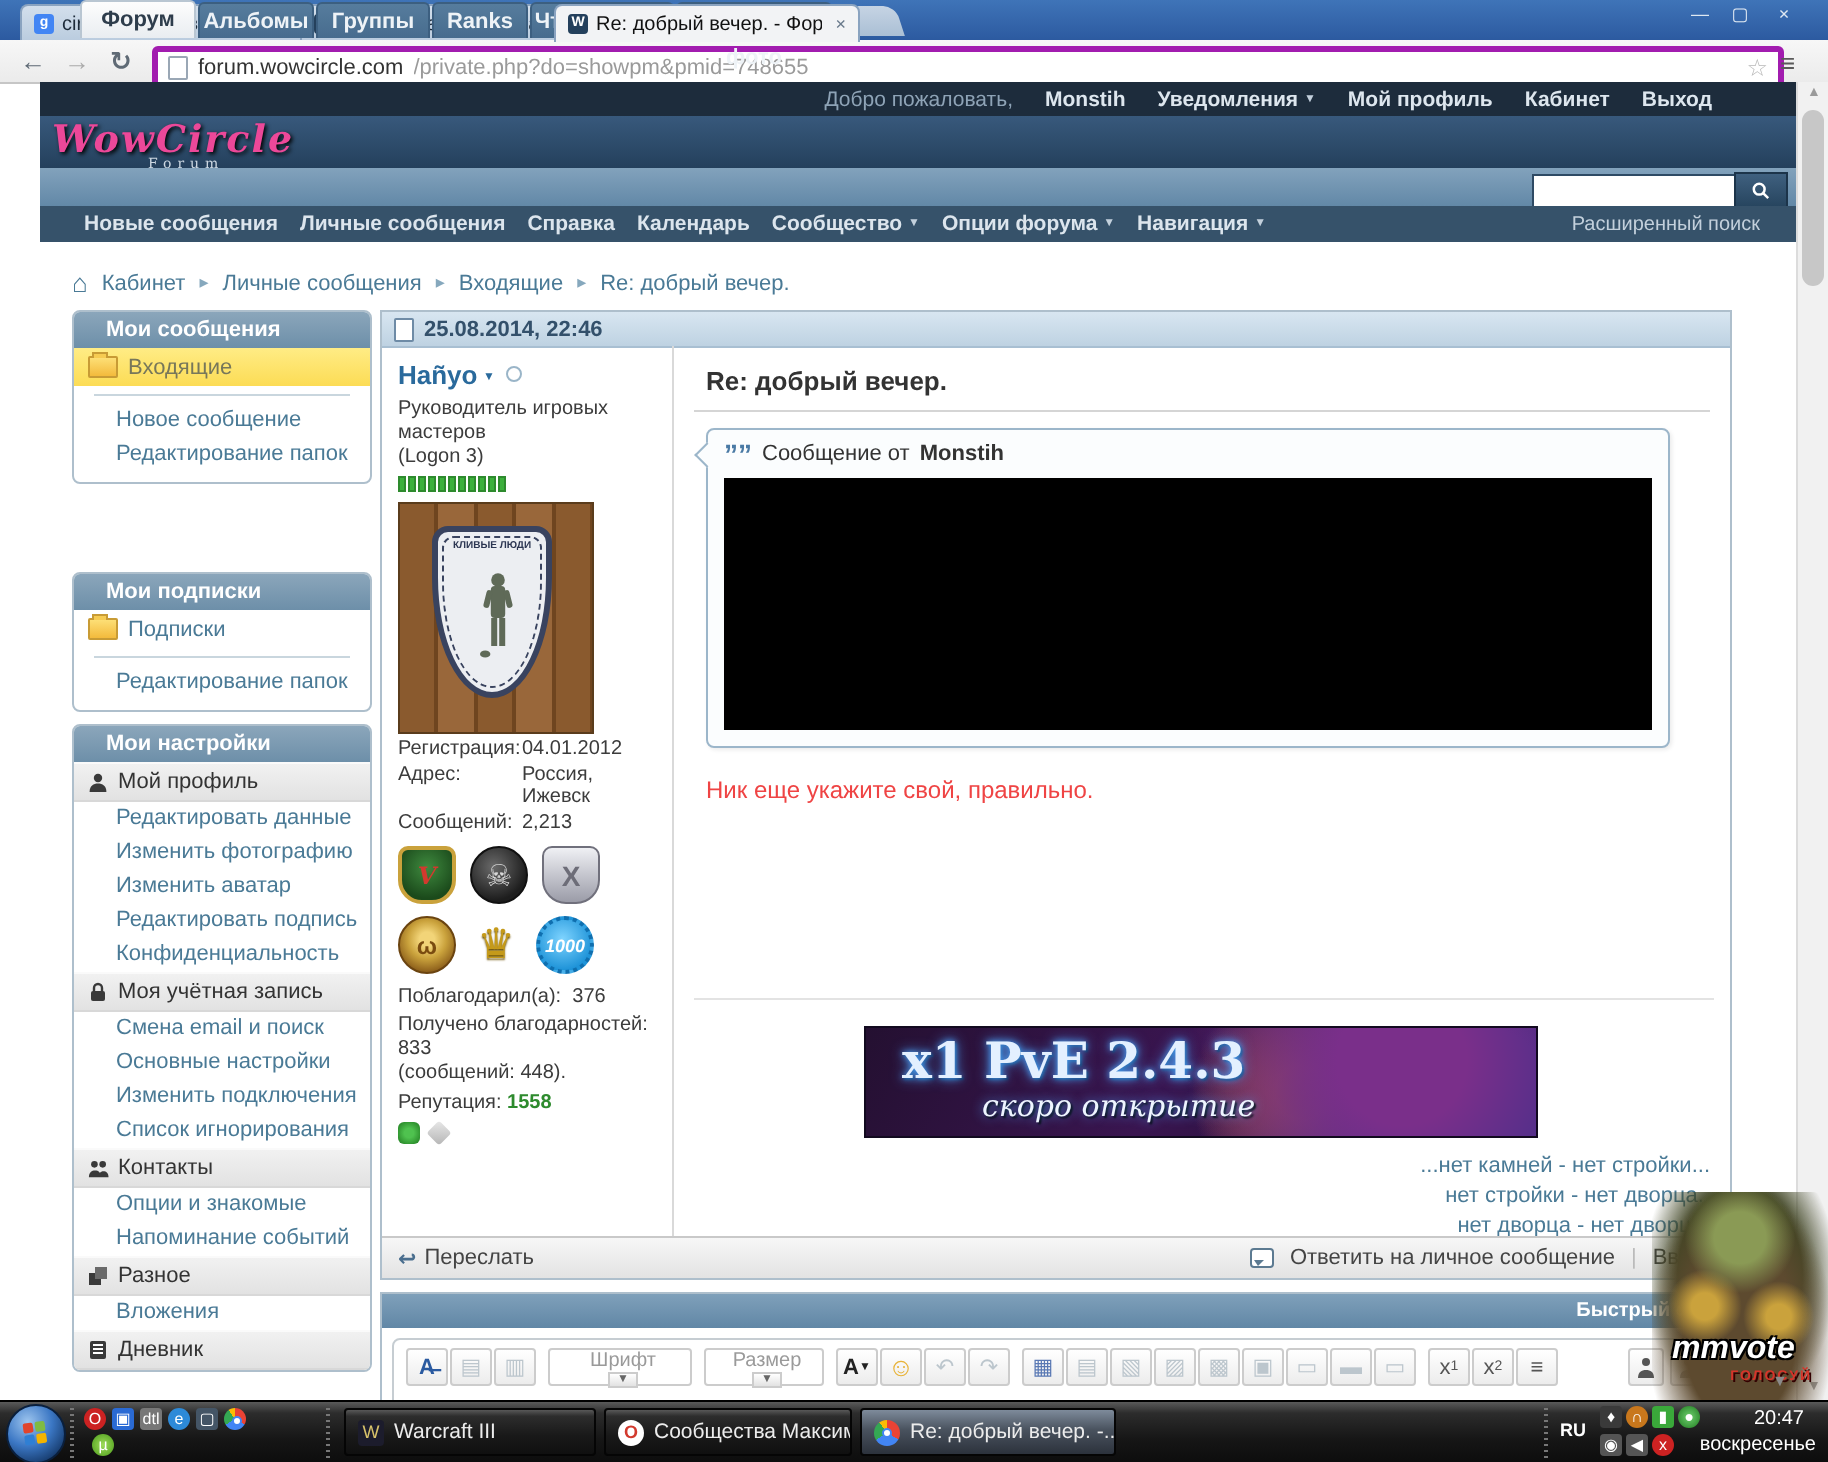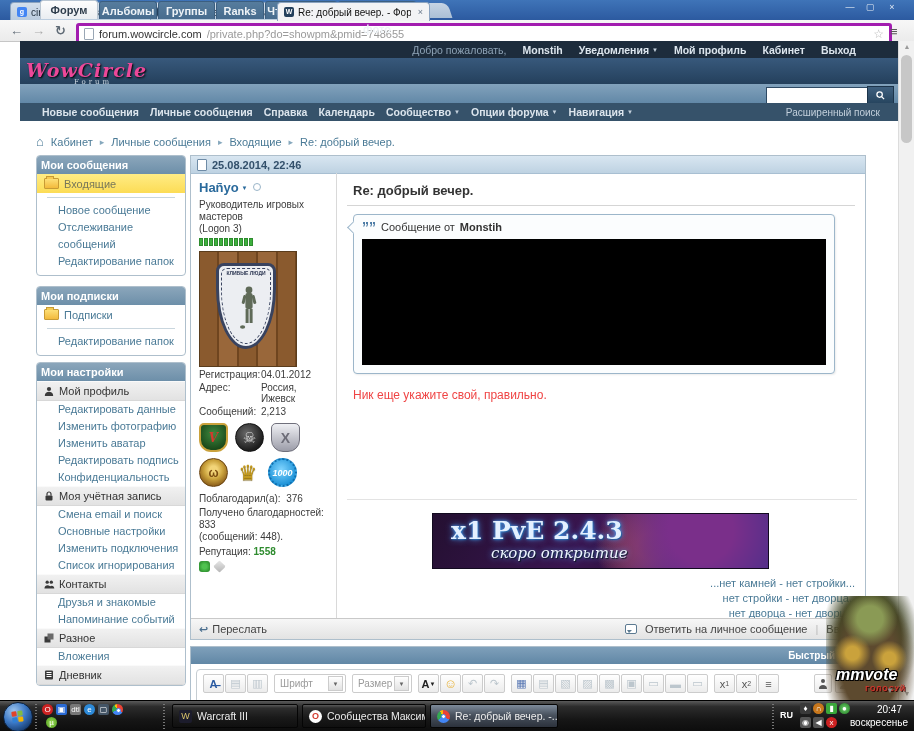--- a/index.html
+++ b/index.html
@@ -60,21 +60,21 @@
   .dda{font-size:6px;color:#c3d0dc;vertical-align:2px;}
 
   
   .crumbs{left:36px;top:134px;font-size:11px;color:#4a7a96;display:flex;gap:7px;align-items:center;}
   .crumbs .sep{color:#86a8bd;font-size:9px;}
   .crumbs .home{color:#4a7a96;font-size:13px;}
 
   
   .panel{width:150px;background:#fff;border:1px solid #aebfcc;border-radius:4px;overflow:hidden;box-sizing:border-box;}
   .panel-h{height:18px;line-height:18px;background:linear-gradient(#8ba6bb,#6d8fa9);color:#fff;font-size:11px;
-           font-weight:bold;padding-left:4px;}
+           font-weight:bold;padding-left:16px;}
   .sb-row{height:19px;display:flex;align-items:center;gap:5px;padding-left:7px;font-size:11px;color:#4a7a96;}
   .sb-row.activeF{background:linear-gradient(#ffec85,#fcdc55);color:#77775a;}
   .folder{width:13px;height:9px;background:linear-gradient(#fddf76,#f3ba3c);border:1px solid #c89b35;
           border-radius:1px;position:relative;flex:0 0 13px;}
   .folder::before{content:"";position:absolute;top:-3px;left:1px;width:6px;height:2px;background:#f6cb52;
           border:1px solid #c89b35;border-bottom:none;}
   .sb-sep{border-top:1px solid #c9d6de;margin:4px 10px;}
   .sb-link{display:block;padding-left:21px;line-height:17px;font-size:11px;color:#4a7a96;}
   .sb-group{height:18px;display:flex;align-items:center;gap:5px;padding-left:7px;font-size:11px;color:#333;
             background:linear-gradient(#f1f1f1,#e2e2e2);border-top:1px solid #fafafa;border-bottom:1px solid #d8d8d8;}
@@ -151,21 +151,21 @@
   .qr{left:190px;top:646px;width:676px;height:84px;background:#fff;border:1px solid #aebfcc;box-sizing:border-box;}
   .qr-h{height:17px;line-height:17px;background:linear-gradient(#7fa0ba,#6187a6);color:#fff;font-size:10px;
         font-weight:bold;padding-left:8px;text-align:right;}
   .editor{margin:5px;border:1px solid #c6cdd2;border-radius:4px;height:54px;padding:4px 6px;box-sizing:border-box;position:relative;}
   .tbar{display:flex;gap:6px;align-items:center;}
   .tgrp{display:flex;gap:1px;align-items:center;}
   .tb{width:21px;height:19px;border:1px solid #ccc;border-radius:2px;background:linear-gradient(#fff,#ececec);
       display:flex;align-items:center;justify-content:center;font-size:11px;color:#555;box-sizing:border-box;}
   .tb.dis{color:#bcc6cd;}
   .tsel{height:19px;border:1px solid #ccc;background:#fff;border-radius:2px;font-size:10px;color:#9a9a9a;
-        display:flex;align-items:center;justify-content:space-between;padding:0 2px 0 5px;box-sizing:border-box;}
+        display:flex;align-items:center;justify-content:space-between;padding:0 2px 0 5px;box-sizing:border-box;flex-direction:column;}
   .tsel .db{width:13px;height:13px;border:1px solid #ccc;background:linear-gradient(#fff,#e2e2e2);
         font-size:6px;color:#666;display:flex;align-items:center;justify-content:center;}
 
   
   .orc{left:826px;top:596px;width:88px;height:104px;z-index:30;}
   .orc .art{position:absolute;inset:0;
       background:radial-gradient(circle at 50% 22%,#8a9a55 0 14%,transparent 30%),
                  radial-gradient(circle at 30% 55%,#caa23c 0 8%,transparent 22%),
                  radial-gradient(circle at 72% 60%,#caa23c 0 7%,transparent 20%),
                  radial-gradient(ellipse at 50% 68%,#5d4a2f 0 45%,transparent 75%),
@@ -294,21 +294,20 @@
   </div>
 
   <div class="panel abs" style="left:36px;top:155px;">
     <div class="panel-h">Мои сообщения</div>
     <div class="sb-row activeF">
       <span class="folder"></span>
       <span>Входящие</span>
     </div>
     <div class="sb-sep"></div>
     <a class="sb-link">Новое сообщение</a>
-    <a class="sb-link">Отслеживание сообщений</a>
     <a class="sb-link">Редактирование папок</a>
     <div style="height:5px;"></div>
   </div>
 
   <div class="panel abs" style="left:36px;top:286px;">
     <div class="panel-h">Мои подписки</div>
     <div class="sb-row">
       <span class="folder"></span>
       <span>Подписки</span>
     </div>
@@ -352,21 +351,21 @@
     <div class="sb-group">
       <span class="gicon">
           <svg viewBox="0 0 12 10" width="11" height="10">
             <circle cx="3.5" cy="3" r="1.8" fill="#3a3a3a"></circle>
             <circle cx="8" cy="3" r="1.8" fill="#3a3a3a"></circle>
             <path d="M0.5 10c0-2.6 1.6-3.6 3.4-3.6S7 7.4 7 10zM5.6 10c.2-2 1.2-3.2 2.8-3.2 1.6 0 2.8 1 2.8 3.2z" fill="#3a3a3a"></path>
           </svg>
         </span>
       <span>Контакты</span>
     </div>
-    <a class="sb-link">Друзья и знакомые</a>
+    <a class="sb-link">Опции и знакомые</a>
     <a class="sb-link">Напоминание событий</a>
 
     <div class="sb-group">
       <span class="gicon">
           <svg viewBox="0 0 10 10" width="10" height="10">
             <rect x="0.5" y="3.5" width="6" height="6" fill="#3a3a3a"></rect>
             <rect x="3.5" y="0.5" width="6" height="6" fill="#6a6a6a"></rect>
           </svg>
         </span>
       <span>Разное</span>

